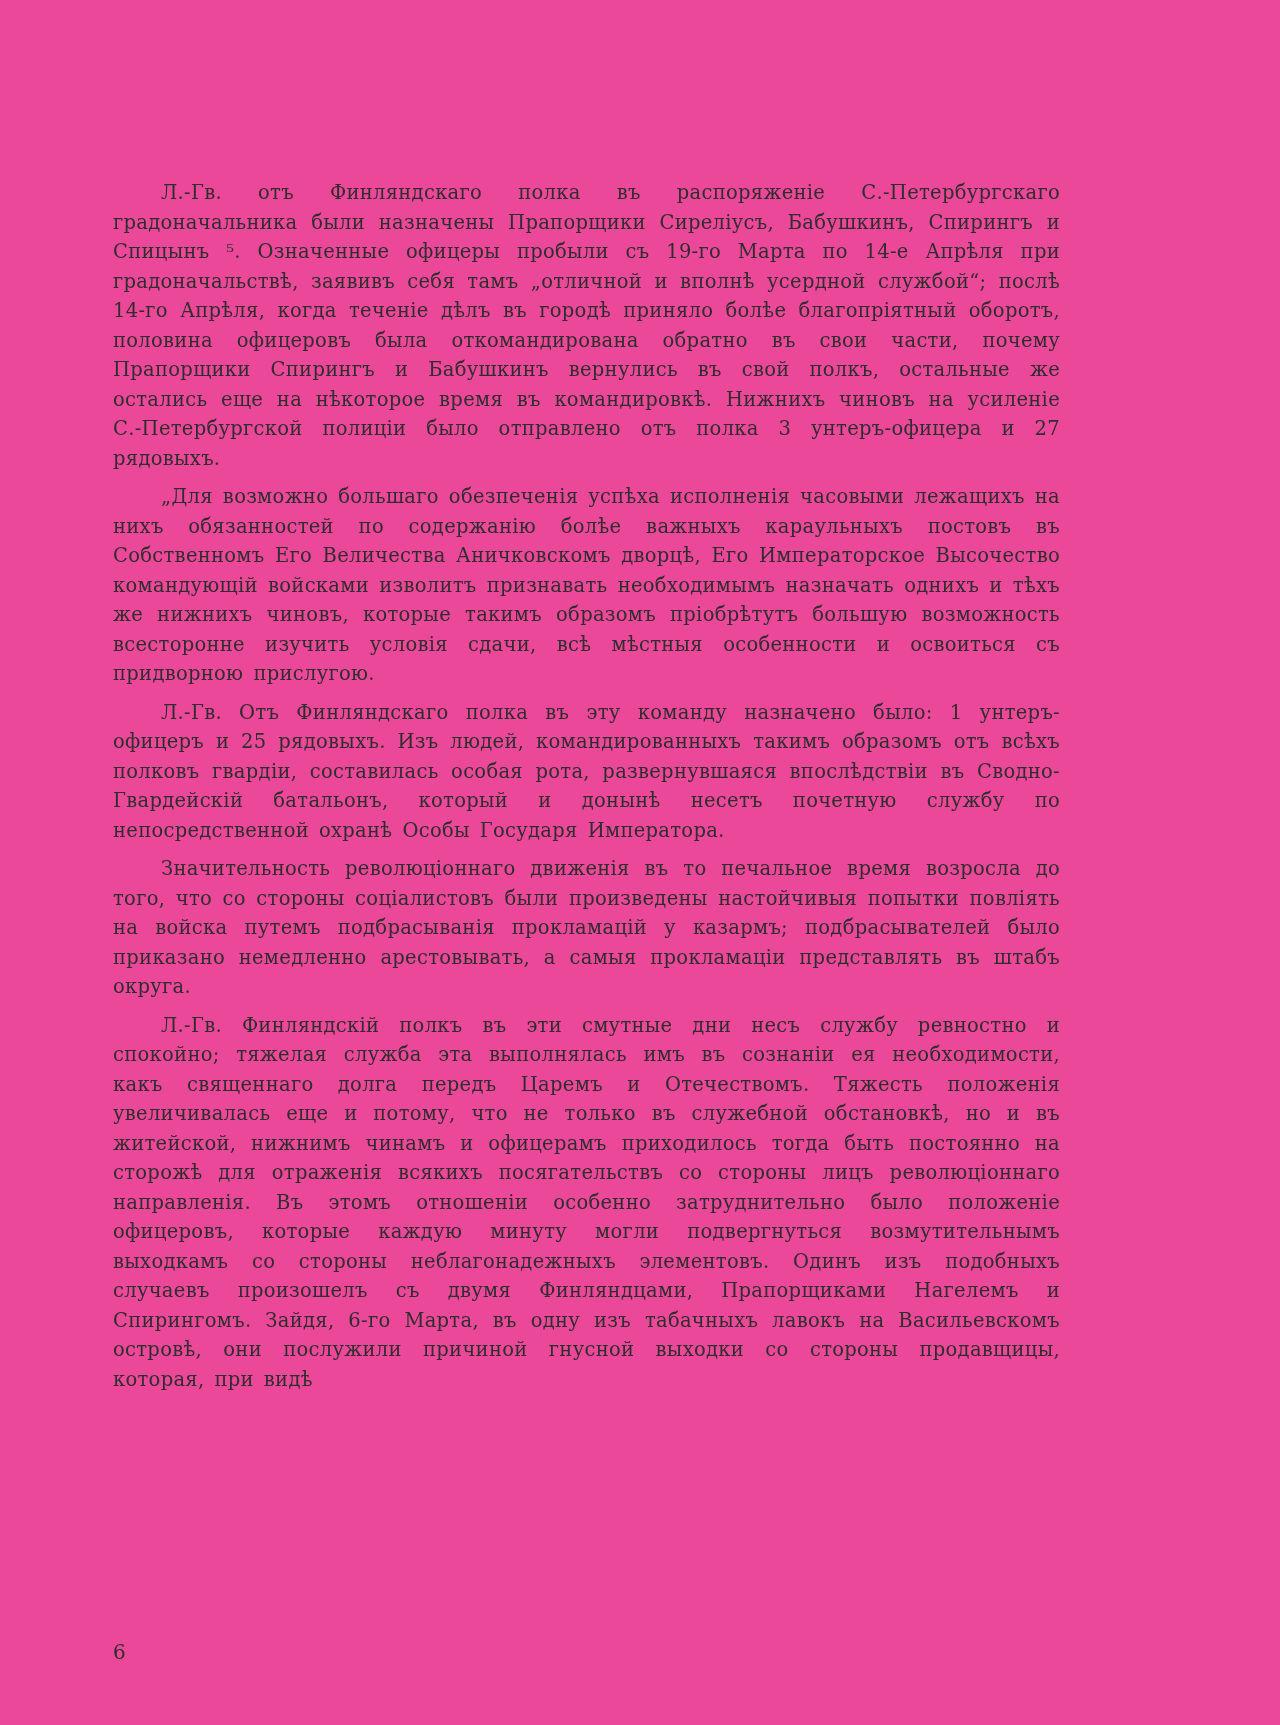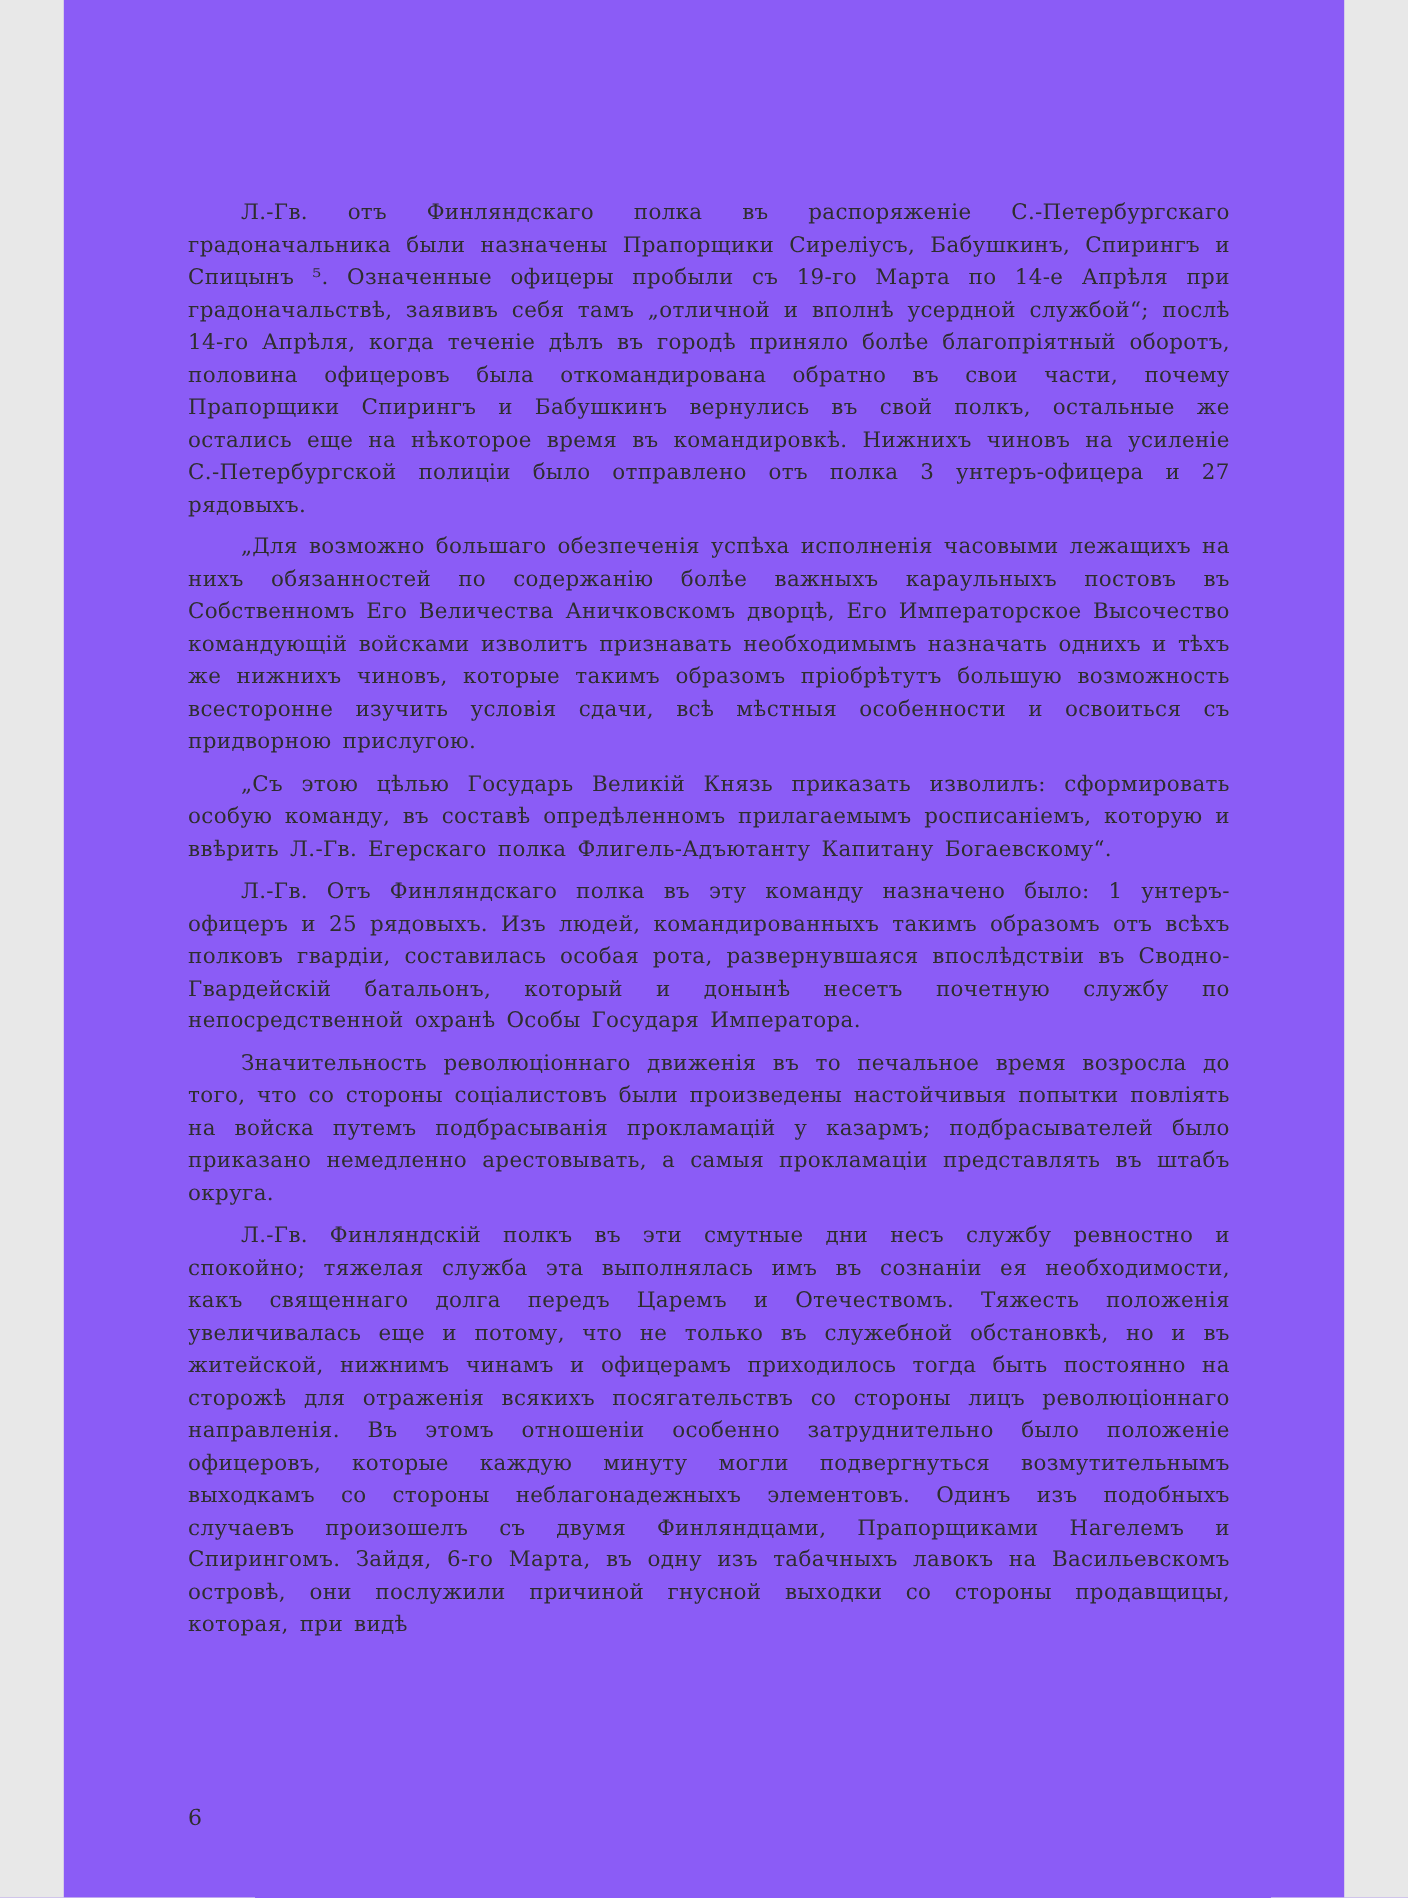--- a/index.html
+++ b/index.html
@@ -2,24 +2,24 @@
 <html><head>
 <meta charset="utf-8">
 <style>
   html, body {
     margin: 0;
     padding: 0;
     background: #e8e8e8;
   }
   .page {
     position: relative;
-    width: 1164px;
+    width: 1280px;
     height: 1725px;
     margin: 0 auto;
-    background: #8b5cf6;
+    background: #ec4899;
     overflow: hidden;
     font-family: "DejaVu Serif", "Liberation Serif", serif;
     color: #2e2e2e;
   }
   .text-block {
     position: absolute;
     left: 113px;
     top: 178px;
     width: 947px;
   }
@@ -40,19 +40,18 @@
     letter-spacing: 0.3px;
   }
 </style>
 </head>
 <body>
 
 <div class="page">
   <div class="text-block">
     <p>Л.-Гв. отъ Финляндскаго полка въ распоряженіе С.-Петербургскаго градоначальника были назначены Прапорщики Сиреліусъ, Бабушкинъ, Спирингъ и Спицынъ ⁵. Означенные офицеры пробыли съ 19-го Марта по 14-е Апрѣля при градоначальствѣ, заявивъ себя тамъ „отличной и вполнѣ усердной службой“; послѣ 14-го Апрѣля, когда теченіе дѣлъ въ городѣ приняло болѣе благопріятный оборотъ, половина офицеровъ была откомандирована обратно въ свои части, почему Прапорщики Спирингъ и Бабушкинъ вернулись въ свой полкъ, остальные же остались еще на нѣкоторое время въ командировкѣ. Нижнихъ чиновъ на усиленіе С.-Петербургской полиціи было отправлено отъ полка 3 унтеръ-офицера и 27 рядовыхъ.</p>
     <p>„Для возможно большаго обезпеченія успѣха исполненія часовыми лежащихъ на нихъ обязанностей по содержанію болѣе важныхъ караульныхъ постовъ въ Собственномъ Его Величества Аничковскомъ дворцѣ, Его Императорское Высочество командующій войсками изволитъ признавать необходимымъ назначать однихъ и тѣхъ же нижнихъ чиновъ, которые такимъ образомъ пріобрѣтутъ большую возможность всесторонне изучить условія сдачи, всѣ мѣстныя особенности и освоиться съ придворною прислугою.</p>
-    <p>„Съ этою цѣлью Государь Великій Князь приказать изволилъ: сформировать особую команду, въ составѣ опредѣленномъ прилагаемымъ росписаніемъ, которую и ввѣрить Л.-Гв. Егерскаго полка Флигель-Адъютанту Капитану Богаевскому“.</p>
     <p>Л.-Гв. Отъ Финляндскаго полка въ эту команду назначено было: 1 унтеръ-офицеръ и 25 рядовыхъ. Изъ людей, командированныхъ такимъ образомъ отъ всѣхъ полковъ гвардіи, составилась особая рота, развернувшаяся впослѣдствіи въ Сводно-Гвардейскій батальонъ, который и донынѣ несетъ почетную службу по непосредственной охранѣ Особы Государя Императора.</p>
     <p>Значительность революціоннаго движенія въ то печальное время возросла до того, что со стороны соціалистовъ были произведены настойчивыя попытки повліять на войска путемъ подбрасыванія прокламацій у казармъ; подбрасывателей было приказано немедленно арестовывать, а самыя прокламаціи представлять въ штабъ округа.</p>
     <p>Л.-Гв. Финляндскій полкъ въ эти смутные дни несъ службу ревностно и спокойно; тяжелая служба эта выполнялась имъ въ сознаніи ея необходимости, какъ священнаго долга передъ Царемъ и Отечествомъ.  Тяжесть положенія увеличивалась еще и потому, что не только въ служебной обстановкѣ, но и въ житейской, нижнимъ чинамъ и офицерамъ приходилось тогда быть постоянно на сторожѣ для отраженія всякихъ посягательствъ со стороны лицъ революціоннаго направленія.  Въ этомъ отношеніи особенно затруднительно было положеніе офицеровъ, которые каждую минуту могли подвергнуться возмутительнымъ выходкамъ со стороны неблагонадежныхъ элементовъ.  Одинъ изъ подобныхъ случаевъ произошелъ съ двумя Финляндцами, Прапорщиками Нагелемъ и Спирингомъ.  Зайдя, 6-го Марта, въ одну изъ табачныхъ лавокъ на Васильевскомъ островѣ, они послужили причиной гнусной выходки со стороны продавщицы, которая, при видѣ</p>
   </div>
   <div class="page-number">6</div>
 </div>
 
 </body></html>

